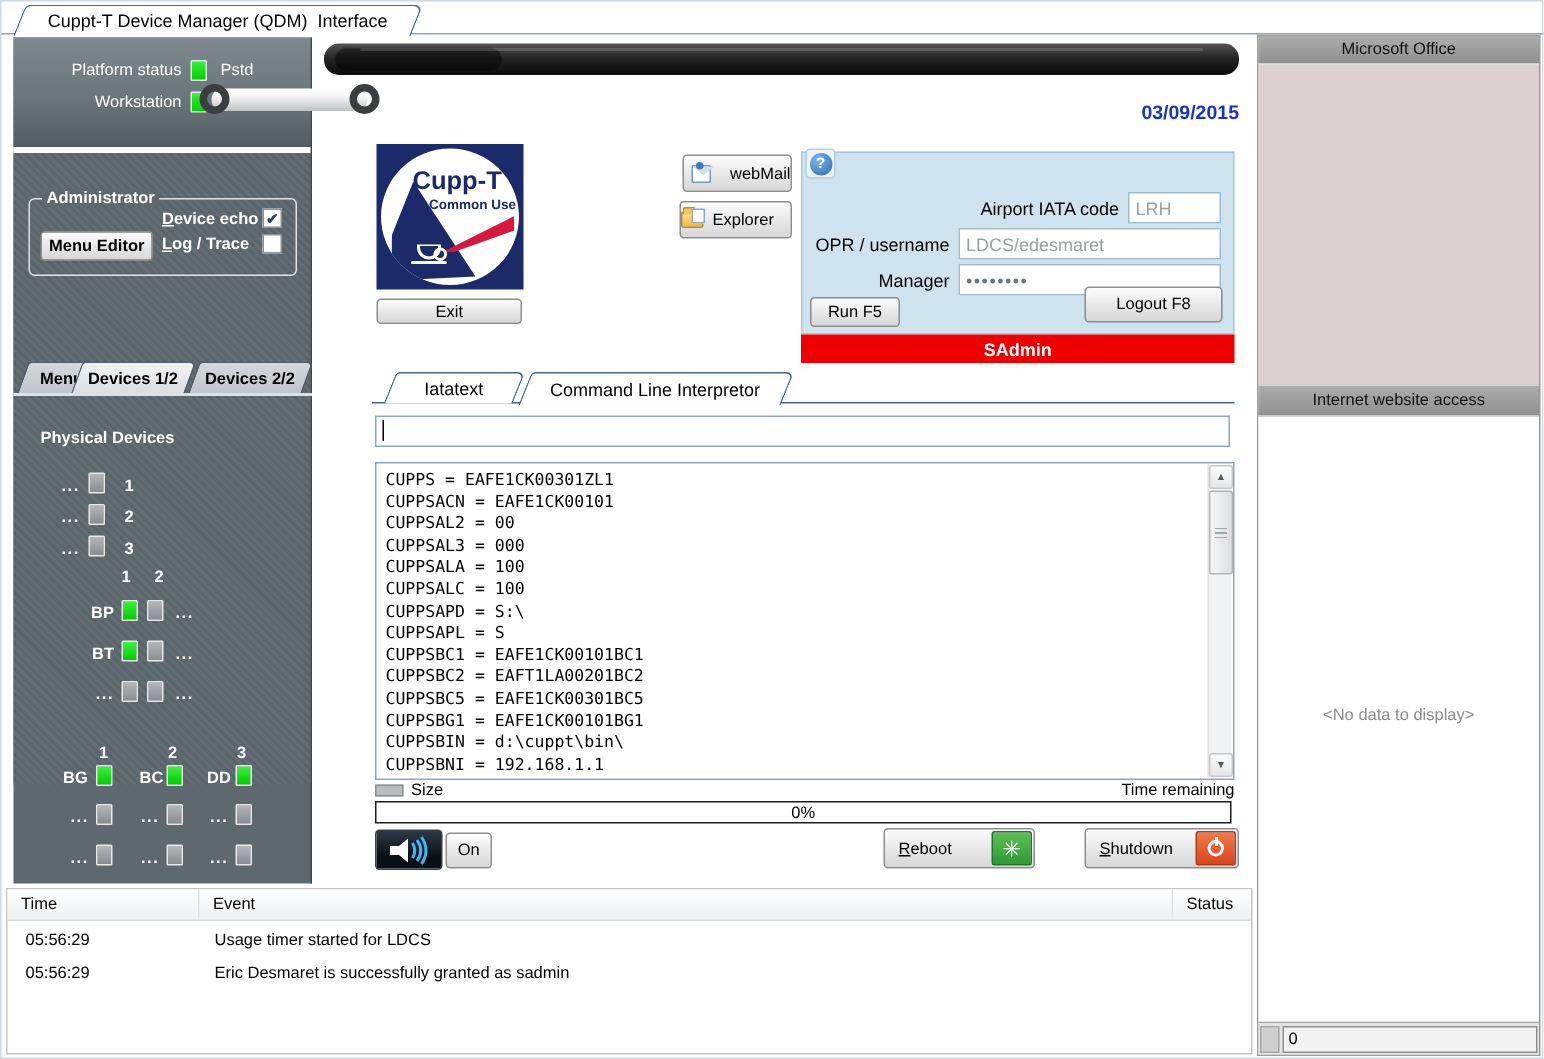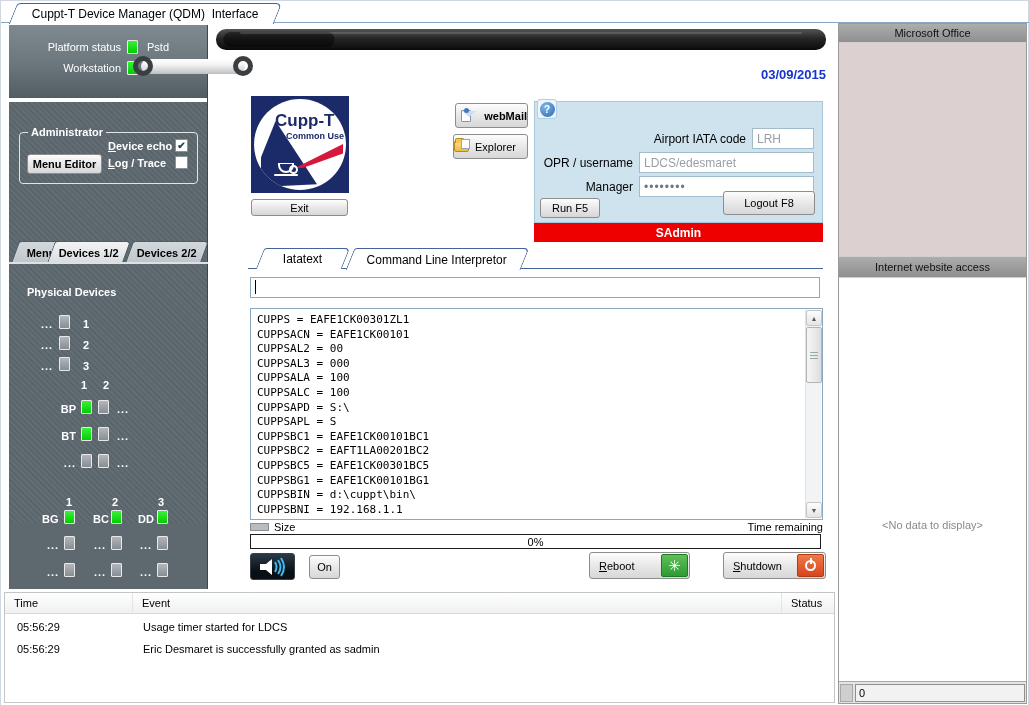--- a/index.html
+++ b/index.html
@@ -84,21 +84,21 @@
     clip-path:polygon(0 100%, 100% 0, 100% 40%, 16% 100%); }
   .logo-cup { position:absolute; left:24px; top:64px; width:16px; height:10px;
     border:2px solid #fff; border-top:1px solid #fff; border-radius:0 0 8px 8px; }
   .logo-cup::after { content:""; position:absolute; right:-6px; top:1px; width:5px; height:5px;
     border:2px solid #fff; border-radius:50%; }
   .logo-cup::before { content:""; position:absolute; left:-6px; bottom:-5px; width:24px; height:2px;
     background:#fff; border-radius:2px; }
   .exit-btn { position:absolute; left:250px; top:198px; width:97px; height:17px; }
 
   
-  .webmail-btn { position:absolute; left:454px; top:102px; width:73px; height:25px; justify-content:flex-start; padding-left:5px; gap:13px;font-weight:bold; }
+  .webmail-btn { position:absolute; left:454px; top:102px; width:73px; height:25px; justify-content:flex-start; padding-left:5px; gap:13px; }
   .explorer-btn { position:absolute; left:452px; top:133px; width:75px; height:25px; justify-content:flex-start; padding-left:0; gap:6px; }
   .envelope-icon { width:16px; height:12px; background:#fff; border:1px solid #7a96b8; border-radius:1px; position:relative; }
   .envelope-icon::before { content:""; position:absolute; left:0px; top:0px;
     border-left:7px solid transparent; border-right:7px solid transparent; border-top:6px solid #cfdded; }
   .envelope-icon::after { content:""; position:absolute; left:2px; top:-3px; width:5px; height:5px;
     background:#3f77c0; border-radius:50%; }
   .folder-icon { width:15px; height:11px; background:linear-gradient(#fedf8e,#f2ba3a); border:1px solid #b68a20;
     border-radius:1px 2px 2px 2px; position:relative; }
   .folder-icon::before { content:""; position:absolute; top:-4px; left:0px; width:7px; height:4px;
     background:#f6c654; border:1px solid #b68a20; border-bottom:none; border-radius:2px 2px 0 0; }
@@ -161,21 +161,21 @@
     display:flex; align-items:center; }
   .size-swatch { width:19px; height:8px; background:#b9bdc0; border:1px solid #8b8f92; margin-right:5px; }
   .time-remaining { margin-left:auto; }
   .progress { position:absolute; left:249px; top:533px; width:571px; height:15px; background:#fff;
     border:1px solid #1d1d1d; display:flex; align-items:center; justify-content:center; font-size:11px; }
 
   
   .sound-group { position:absolute; left:249px; top:552px; display:flex; align-items:center; }
   .speaker-btn { width:45px; height:27px; border:1px solid #3a3f46; border-radius:3px;
     background:linear-gradient(#2b3948,#0a0f15 70%); display:flex; align-items:center; justify-content:center; }
-  .on-btn { width:31px; height:24px; margin-left:14px; }
+  .on-btn { width:31px; height:24px; margin-left:2px; }
   .reboot-btn { position:absolute; left:588px; top:551px; width:101px; height:27px; justify-content:space-between; padding:1px; }
   .reboot-btn .blabel, .shutdown-btn .blabel { padding-left:8px; }
   .icon-chip { width:27px; height:23px; border-radius:2px; display:flex; align-items:center; justify-content:center; }
   .chip-reboot { background:linear-gradient(#5ebf55,#2f9a36); border:1px solid #1f7a28; color:#fff; font-size:15px; }
   .shutdown-btn { position:absolute; left:722px; top:551px; width:103px; height:27px; justify-content:space-between; padding:1px; }
   .chip-power { background:linear-gradient(#ef7a4a,#d9451c); border:1px solid #b23a14; position:relative; }
   .power-ring { width:11px; height:11px; border:2px solid #fff; border-radius:50%; display:block; }
   .power-bar { position:absolute; left:50%; top:3px; width:2px; height:6px; background:#fff; margin-left:-1px; }
 
   
@@ -189,21 +189,21 @@
   .et-c-time { width:128px; padding-left:12px; } .et-c-event { flex:1; padding-left:10px; } .et-c-status { width:52px; }
 
   
   .right-panel { position:absolute; left:837px; top:22px; width:189px; height:681px; background:#fff;
     border:1px solid #9a9a9a; display:flex; flex-direction:column; }
   .rp-header { height:19px; background:linear-gradient(#adadad,#8f8f8f); color:#111;
     display:flex; align-items:center; justify-content:center; border-bottom:1px solid #cfcfcf; }
   .rp-header.h2 { height:22px; border-top:1px solid #cfcfcf; }
   .rp-pink { height:213px; background:#ddd0d0; }
   .rp-white { flex:1; position:relative; background:#fff; }
-  .rp-empty { position:absolute; left:0; right:0; top:193px; text-align:center; color:#8a8a8a;margin-top:48px; }
+  .rp-empty { position:absolute; left:0; right:0; top:193px; text-align:center; color:#8a8a8a; }
   .rp-bottom { height:22px; border-top:1px solid #a8a8a8; background:#e4e4e4; display:flex; align-items:center; padding:1px; }
   .rp-corner { width:13px; height:18px; background:#cfcfcf; border:1px solid #a8a8a8; }
   .rp-counter { flex:1; height:18px; margin-left:2px; border:1px solid #8f8f8f; background:#f2f2f2;
     font-family:"Liberation Sans",sans-serif; font-size:11px; padding:0 3px; }
 </style>
 </head>
 <body>
 
 <div id="app">
 

